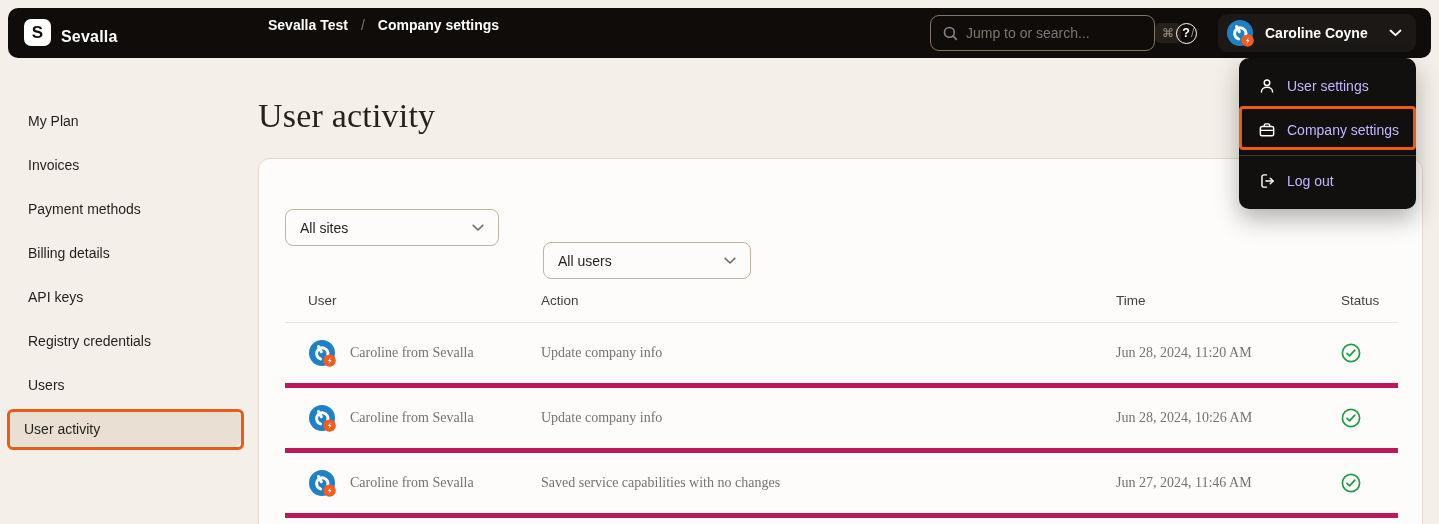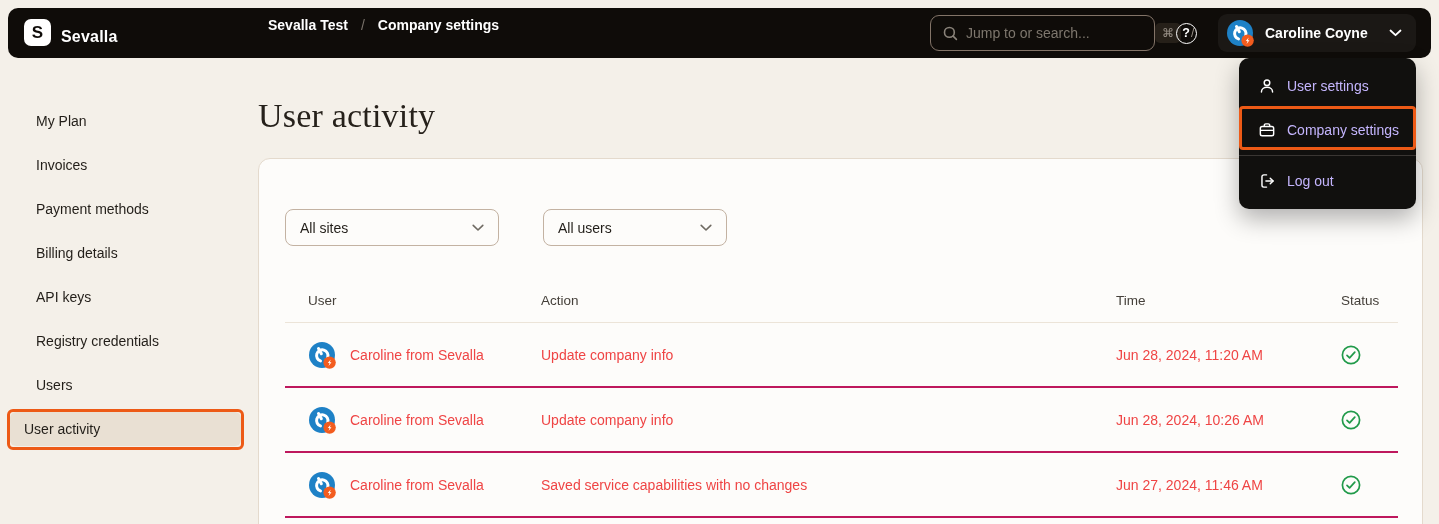--- a/index.html
+++ b/index.html
@@ -71,21 +71,21 @@
   }
   .menu-divider { height:1px; background:#3a3633; margin:3px 0; }
   .menu-annotation {
     position:absolute; left:0; right:0; top:48px; height:44px;
     border:3px solid #ed5a16; border-radius:4px; pointer-events:none; z-index:60;
   }
   
   .sidebar { position:absolute; left:0; top:104px; width:250px; }
   .side-item {
     height:34px; margin-bottom:10px; display:flex; align-items:center;
-    padding-left:36px; font-size:14px; font-weight:500; color:#221e19; cursor:pointer;
+    padding-left:28px; font-size:14px; font-weight:500; color:#221e19; cursor:pointer;
   }
   .side-item.selected {
     margin-left:10px; margin-right:9px; padding-left:14px;
     background:#e9e0d3; border-radius:6px;
   }
   .sidebar-annotation {
     position:absolute; left:7px; top:409px; width:237px; height:41px;
     border:3px solid #ed5a16; border-radius:6px; pointer-events:none; z-index:5;
   }
   
@@ -97,33 +97,34 @@
   .card {
     position:absolute; left:258px; top:158px; width:1165px; height:400px;
     background:#fdfcfa; border:1px solid #e4dacd; border-radius:12px;
   }
   .filters { position:absolute; left:26px; top:50px; display:flex; gap:44px; }
   .select {
     width:214px; height:37px; border:1px solid #c3b2a2; border-radius:8px;
     background:#fdfcfa; display:flex; align-items:center;
     padding:0 14px; font-size:14px; color:#221e19; cursor:pointer;
   }
-  .select:nth-child(2){ width:184px; }
+  .select:nth-child(2){ width:208px;margin-top:33px; }
   .select .sel-label { flex:1; }
   .table { position:absolute; left:26px; top:120px; width:1113px; }
   .t-head {
     display:grid; grid-template-columns:233px 575px 225px 1fr;
     height:44px; align-items:center; font-size:13.5px; font-weight:500; color:#45403a;
     border-bottom:1px solid #ece4d8;
   }
   .t-head > div { padding-left:23px; }
   .t-row {
     display:grid; grid-template-columns:233px 575px 225px 1fr;
-    height:65px; align-items:center; font-size:14px; color:#ef4444;
-    border-bottom:2px solid #be185d;
+    height:65px; align-items:center; font-size:14px; color:#737373;
+    border-bottom:5px solid #be185d;
+    font-family:Liberation Serif, serif;
   }
   .t-row > div { padding-left:23px; }
   .user-cell { display:flex; align-items:center; gap:14px; }
 </style>
 </head>
 <body>
 
 <div class="topbar">
   <div class="brand">
     <div class="logo-sq">S</div>

